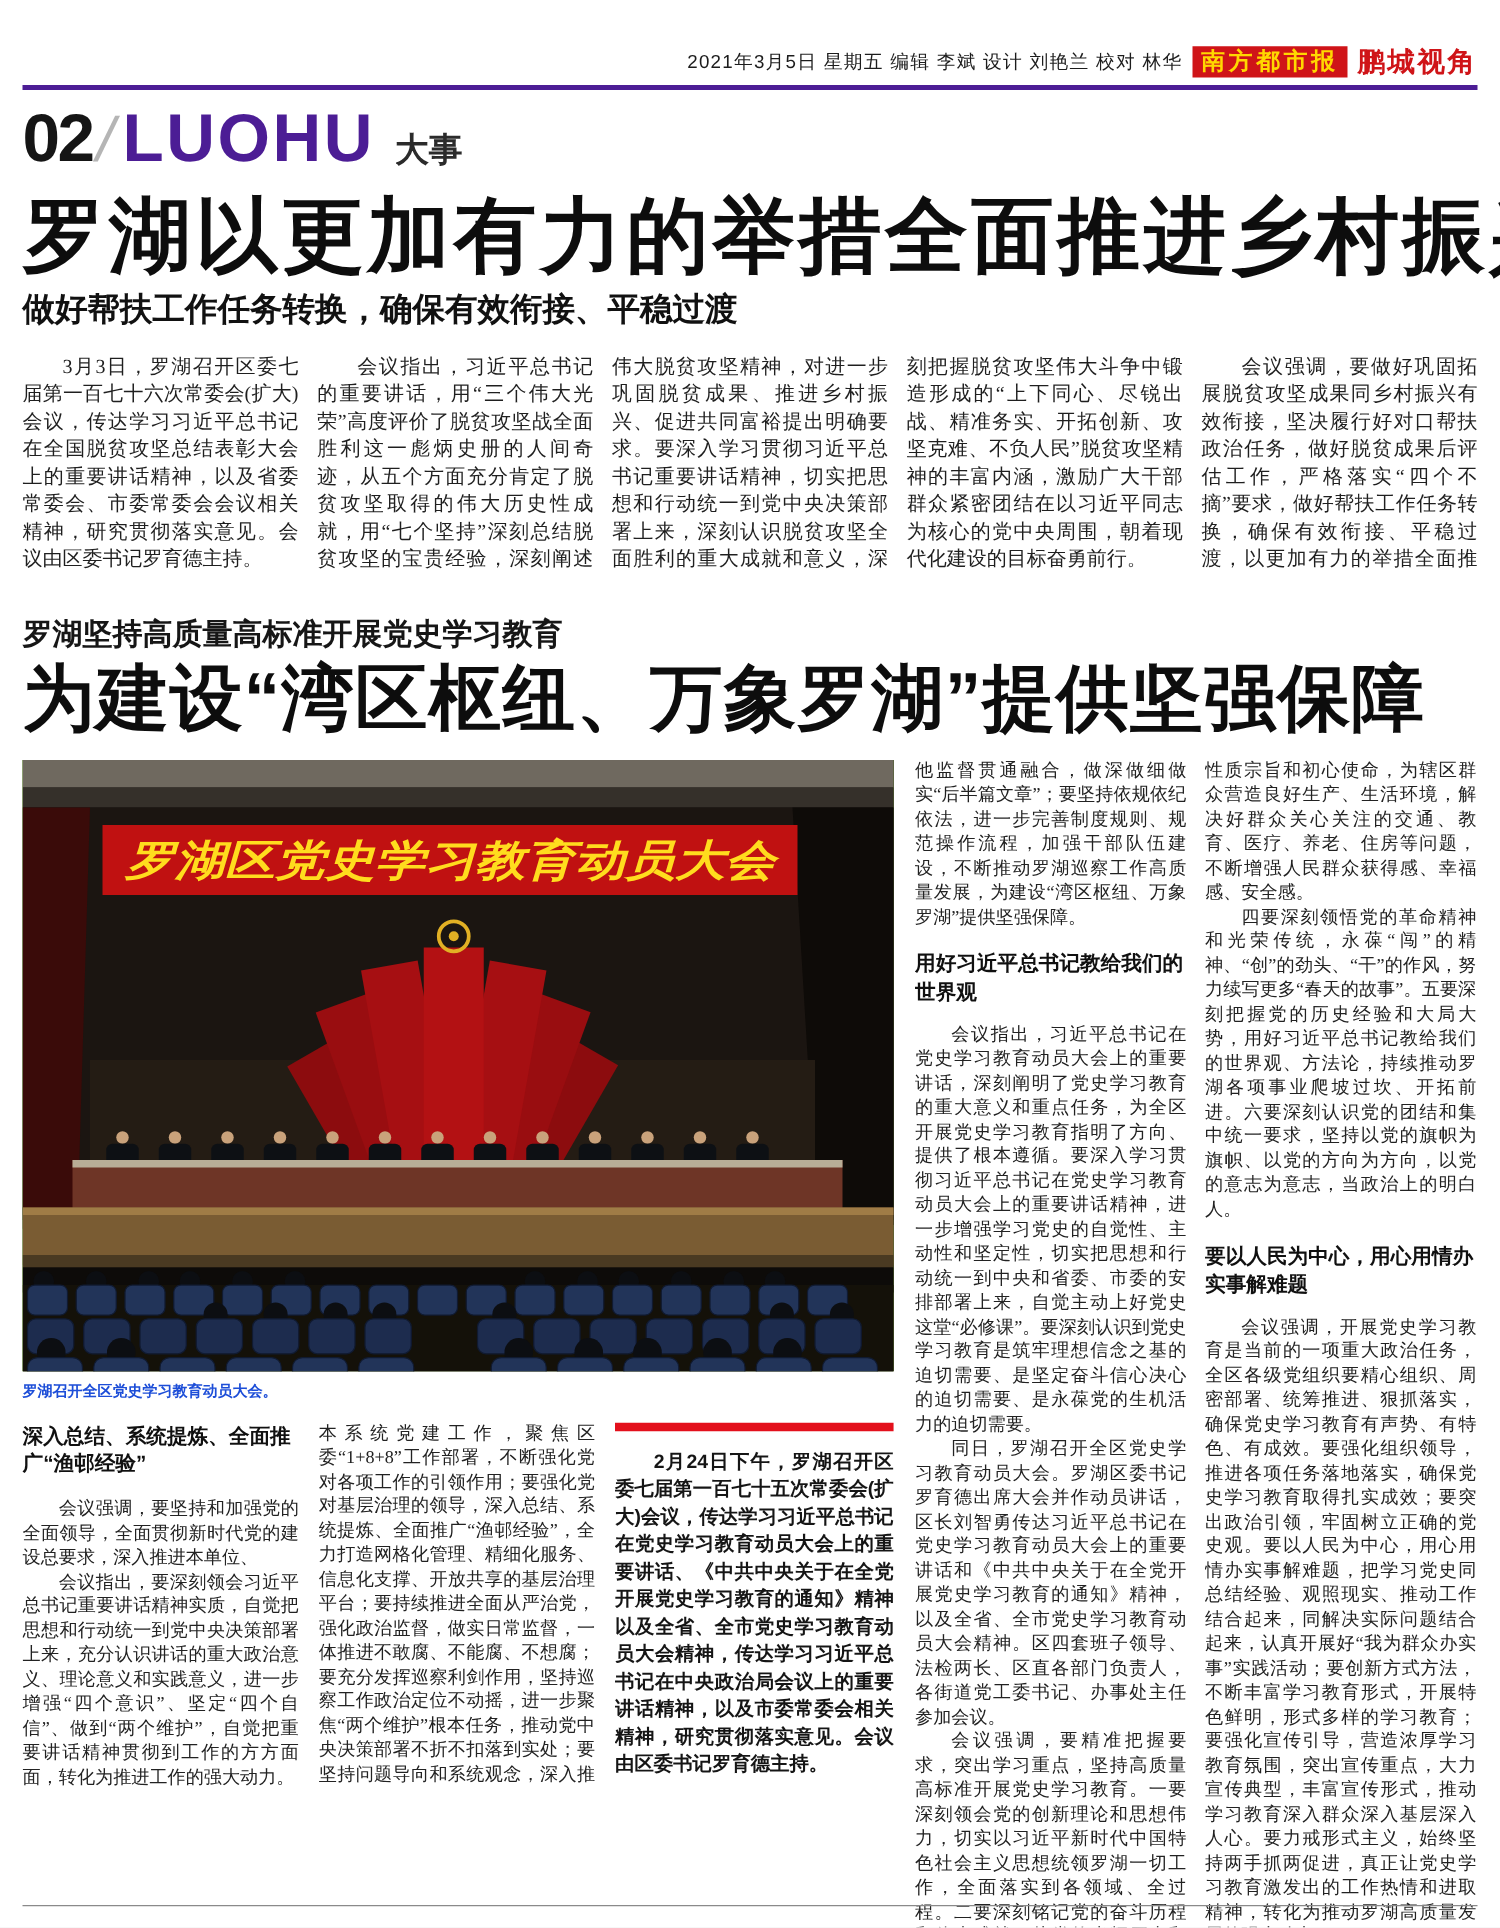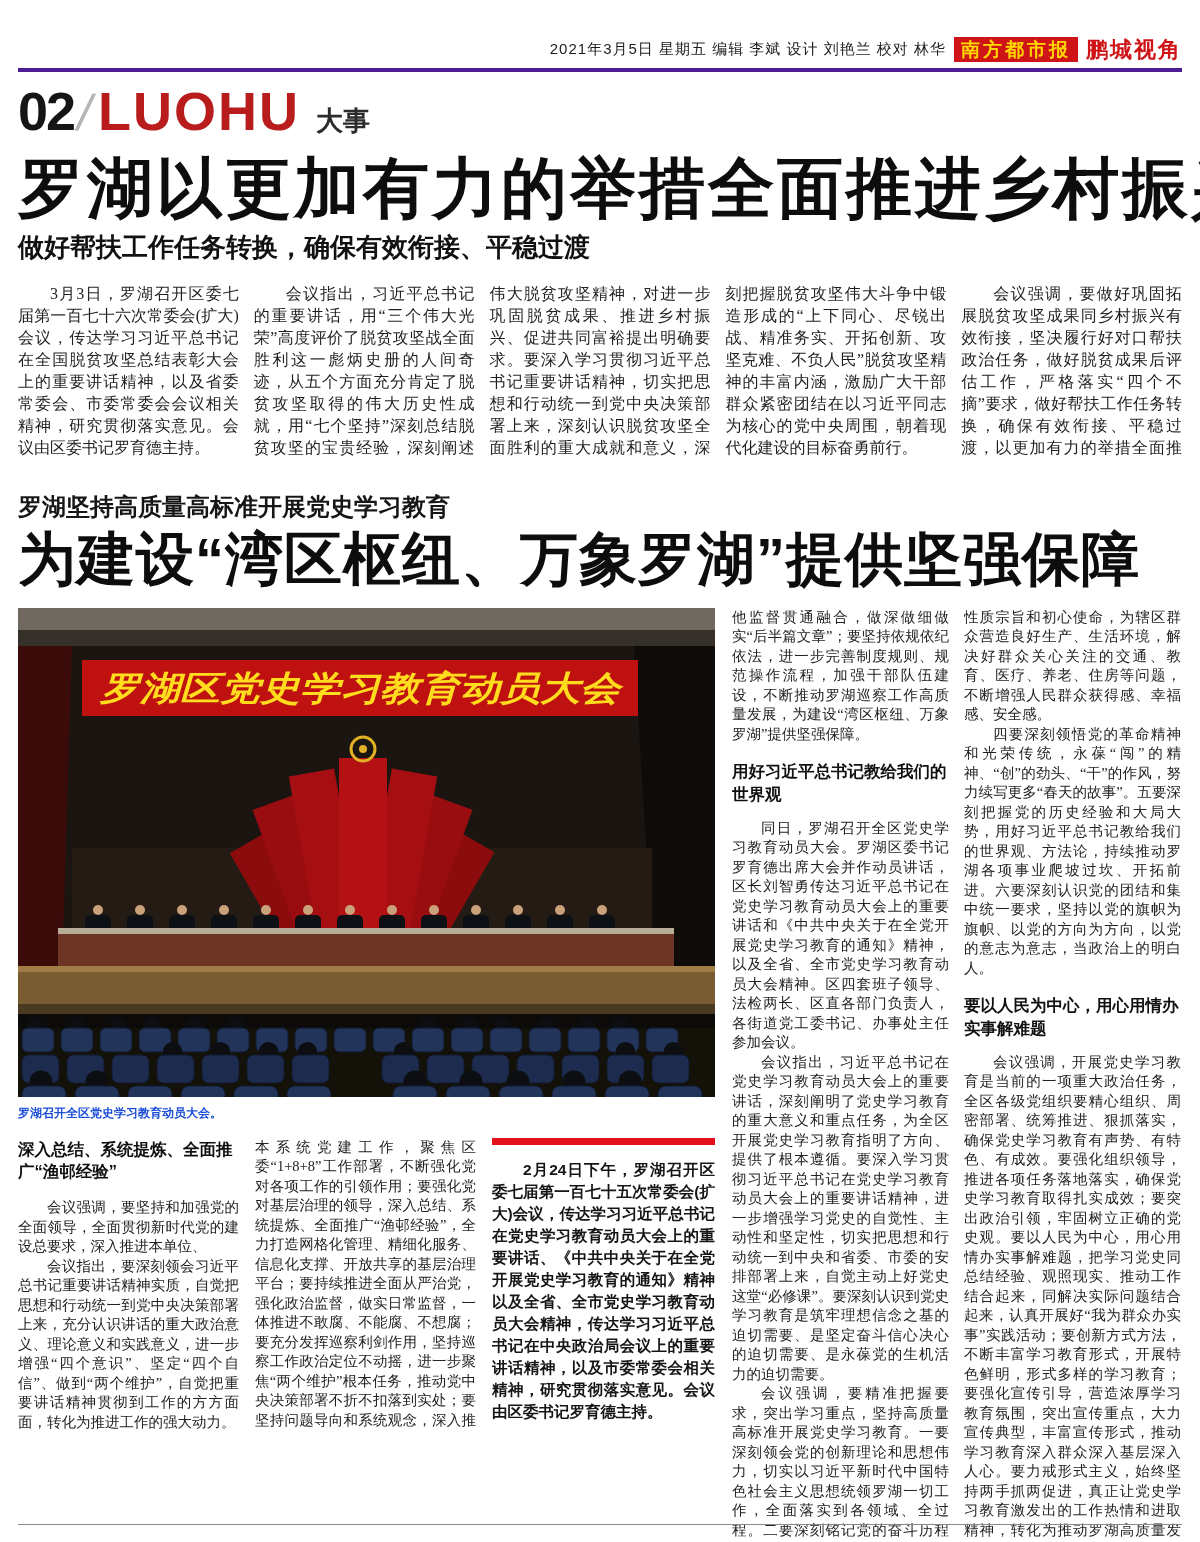--- a/index.html
+++ b/index.html
@@ -12,21 +12,21 @@
   .masthead-right{display:flex;align-items:center;gap:8px;}
   .dateline{font-size:15px;color:#1c1c1c;letter-spacing:1px;}
   .brand1{display:inline-block;background:#cf1418;color:#ffd800;font-weight:bold;font-size:19px;
           padding:3px 7px;letter-spacing:3px;line-height:1;}
   .brand2{color:#cf1418;font-weight:900;font-size:22px;letter-spacing:2px;line-height:1;}
 
   
   .section-row{display:flex;align-items:baseline;margin-top:8px;height:62px;}
   .pageno{font-size:54px;font-weight:900;color:#151515;letter-spacing:-2px;}
   .slash{font-size:50px;color:#b5b5b5;margin:0 6px 0 4px;transform:skewX(-12deg);display:inline-block;}
-  .section-name{font-size:54px;font-weight:900;color:#b91c1c;letter-spacing:2px;}
+  .section-name{font-size:54px;font-weight:900;color:#4c1d95;letter-spacing:2px;}
   .section-cat{font-size:27px;color:#2b2b2b;margin-left:16px;font-weight:600;}
 
   
   .h1{font-size:66px;line-height:1.06;font-weight:900;letter-spacing:3px;margin:12px 0 6px;color:#0d0d0d;white-space:nowrap;}
   .subhead1{font-size:26px;font-weight:700;margin:2px 0 18px;color:#111;}
   .body5{column-count:5;column-gap:15px;height:182px;overflow:hidden;
          font-family:"Liberation Serif","DejaVu Serif",serif;font-size:16px;line-height:22px;
          text-align:justify;color:#1f1f1f;}
   .body5 p{margin:0;text-indent:2em;}
 
@@ -292,22 +292,22 @@
               <div class="redbar"></div>
               <p class="lede">2月24日下午，罗湖召开区委七届第一百七十五次常委会(扩大)会议，传达学习习近平总书记在党史学习教育动员大会上的重要讲话、《中共中央关于在全党开展党史学习教育的通知》精神以及全省、全市党史学习教育动员大会精神，传达学习习近平总书记在中央政治局会议上的重要讲话精神，以及市委常委会相关精神，研究贯彻落实意见。会议由区委书记罗育德主持。</p>
             </div>
           </div>
         </div>
 
         <div class="right-col">
           <div class="rcol">
             <p class="noindent">他监督贯通融合，做深做细做实“后半篇文章”；要坚持依规依纪依法，进一步完善制度规则、规范操作流程，加强干部队伍建设，不断推动罗湖巡察工作高质量发展，为建设“湾区枢纽、万象罗湖”提供坚强保障。</p>
             <div class="subbold">用好习近平总书记教给我们的世界观</div>
+            <p>会议指出，习近平总书记在党史学习教育动员大会上的重要讲话，深刻阐明了党史学习教育的重大意义和重点任务，为全区开展党史学习教育指明了方向、提供了根本遵循。要深入学习贯彻习近平总书记在党史学习教育动员大会上的重要讲话精神，进一步增强学习党史的自觉性、主动性和坚定性，切实把思想和行动统一到中央和省委、市委的安排部署上来，自觉主动上好党史这堂“必修课”。要深刻认识到党史学习教育是筑牢理想信念之基的迫切需要、是坚定奋斗信心决心的迫切需要、是永葆党的生机活力的迫切需要。</p>
             <p>同日，罗湖召开全区党史学习教育动员大会。罗湖区委书记罗育德出席大会并作动员讲话，区长刘智勇传达习近平总书记在党史学习教育动员大会上的重要讲话和《中共中央关于在全党开展党史学习教育的通知》精神，以及全省、全市党史学习教育动员大会精神。区四套班子领导、法检两长、区直各部门负责人，各街道党工委书记、办事处主任参加会议。</p>
-            <p>会议指出，习近平总书记在党史学习教育动员大会上的重要讲话，深刻阐明了党史学习教育的重大意义和重点任务，为全区开展党史学习教育指明了方向、提供了根本遵循。要深入学习贯彻习近平总书记在党史学习教育动员大会上的重要讲话精神，进一步增强学习党史的自觉性、主动性和坚定性，切实把思想和行动统一到中央和省委、市委的安排部署上来，自觉主动上好党史这堂“必修课”。要深刻认识到党史学习教育是筑牢理想信念之基的迫切需要、是坚定奋斗信心决心的迫切需要、是永葆党的生机活力的迫切需要。</p>
             <p>会议强调，要精准把握要求，突出学习重点，坚持高质量高标准开展党史学习教育。一要深刻领会党的创新理论和思想伟力，切实以习近平新时代中国特色社会主义思想统领罗湖一切工作，全面落实到各领域、全过程。二要深刻铭记党的奋斗历程和伟大成就，从党的光辉历史和伟大成就中汲取奋进的力量，为党和人民事业不断作出新的更大贡献。三要深刻感悟党的</p>
           </div>
           <div class="rcol">
             <p class="noindent">性质宗旨和初心使命，为辖区群众营造良好生产、生活环境，解决好群众关心关注的交通、教育、医疗、养老、住房等问题，不断增强人民群众获得感、幸福感、安全感。</p>
             <p>四要深刻领悟党的革命精神和光荣传统，永葆“闯”的精神、“创”的劲头、“干”的作风，努力续写更多“春天的故事”。五要深刻把握党的历史经验和大局大势，用好习近平总书记教给我们的世界观、方法论，持续推动罗湖各项事业爬坡过坎、开拓前进。六要深刻认识党的团结和集中统一要求，坚持以党的旗帜为旗帜、以党的方向为方向，以党的意志为意志，当政治上的明白人。</p>
             <div class="subbold">要以人民为中心，用心用情办实事解难题</div>
             <p>会议强调，开展党史学习教育是当前的一项重大政治任务，全区各级党组织要精心组织、周密部署、统筹推进、狠抓落实，确保党史学习教育有声势、有特色、有成效。要强化组织领导，推进各项任务落地落实，确保党史学习教育取得扎实成效；要突出政治引领，牢固树立正确的党史观。要以人民为中心，用心用情办实事解难题，把学习党史同总结经验、观照现实、推动工作结合起来，同解决实际问题结合起来，认真开展好“我为群众办实事”实践活动；要创新方式方法，不断丰富学习教育形式，开展特色鲜明，形式多样的学习教育；要强化宣传引导，营造浓厚学习教育氛围，突出宣传重点，大力宣传典型，丰富宣传形式，推动学习教育深入群众深入基层深入人心。要力戒形式主义，始终坚持两手抓两促进，真正让党史学习教育激发出的工作热情和进取精神，转化为推动罗湖高质量发展的强大动力。</p>
 
           </div>
         </div>

